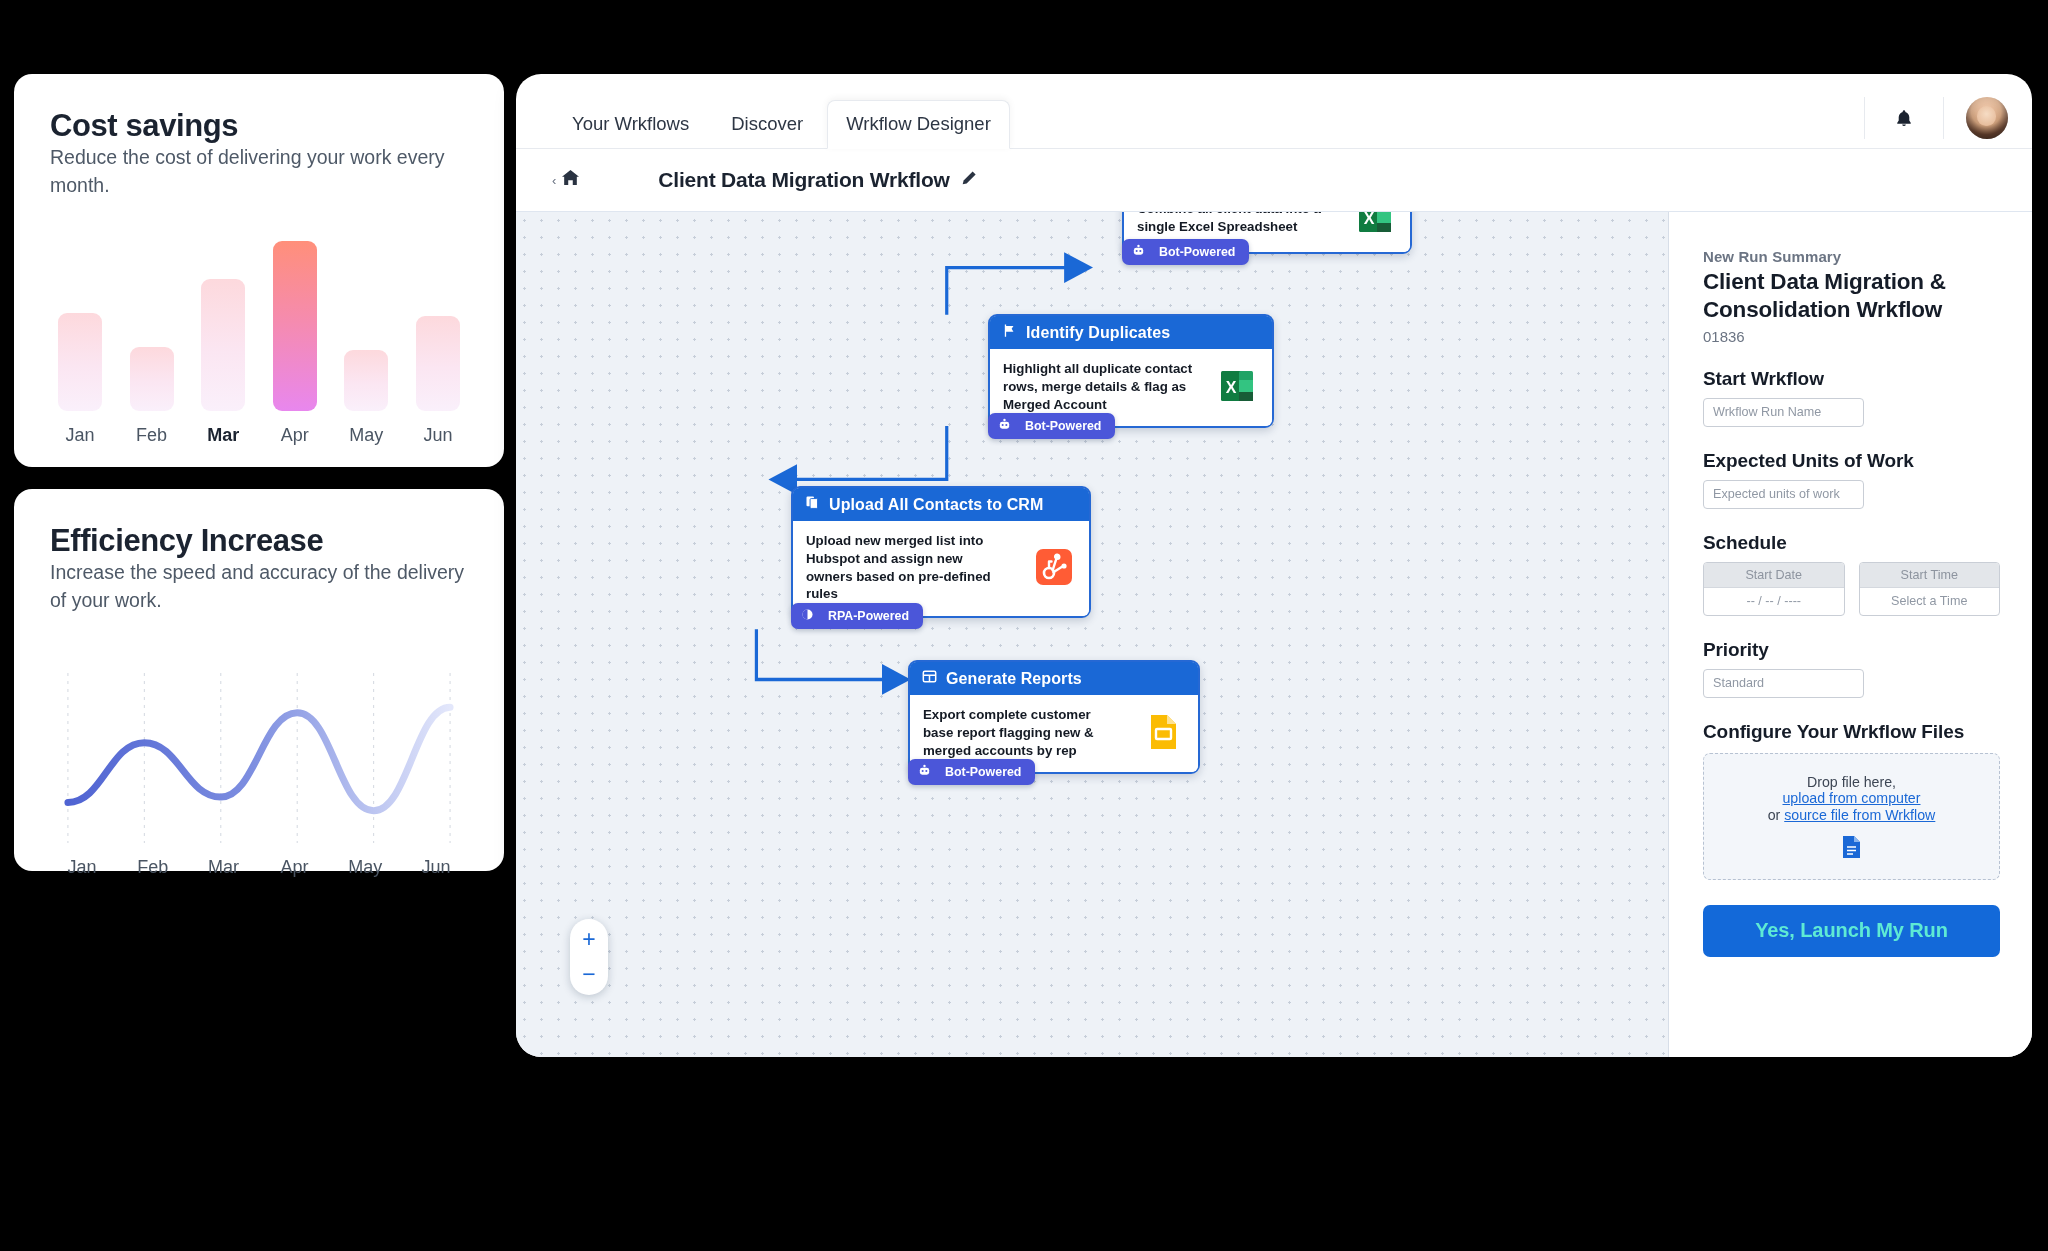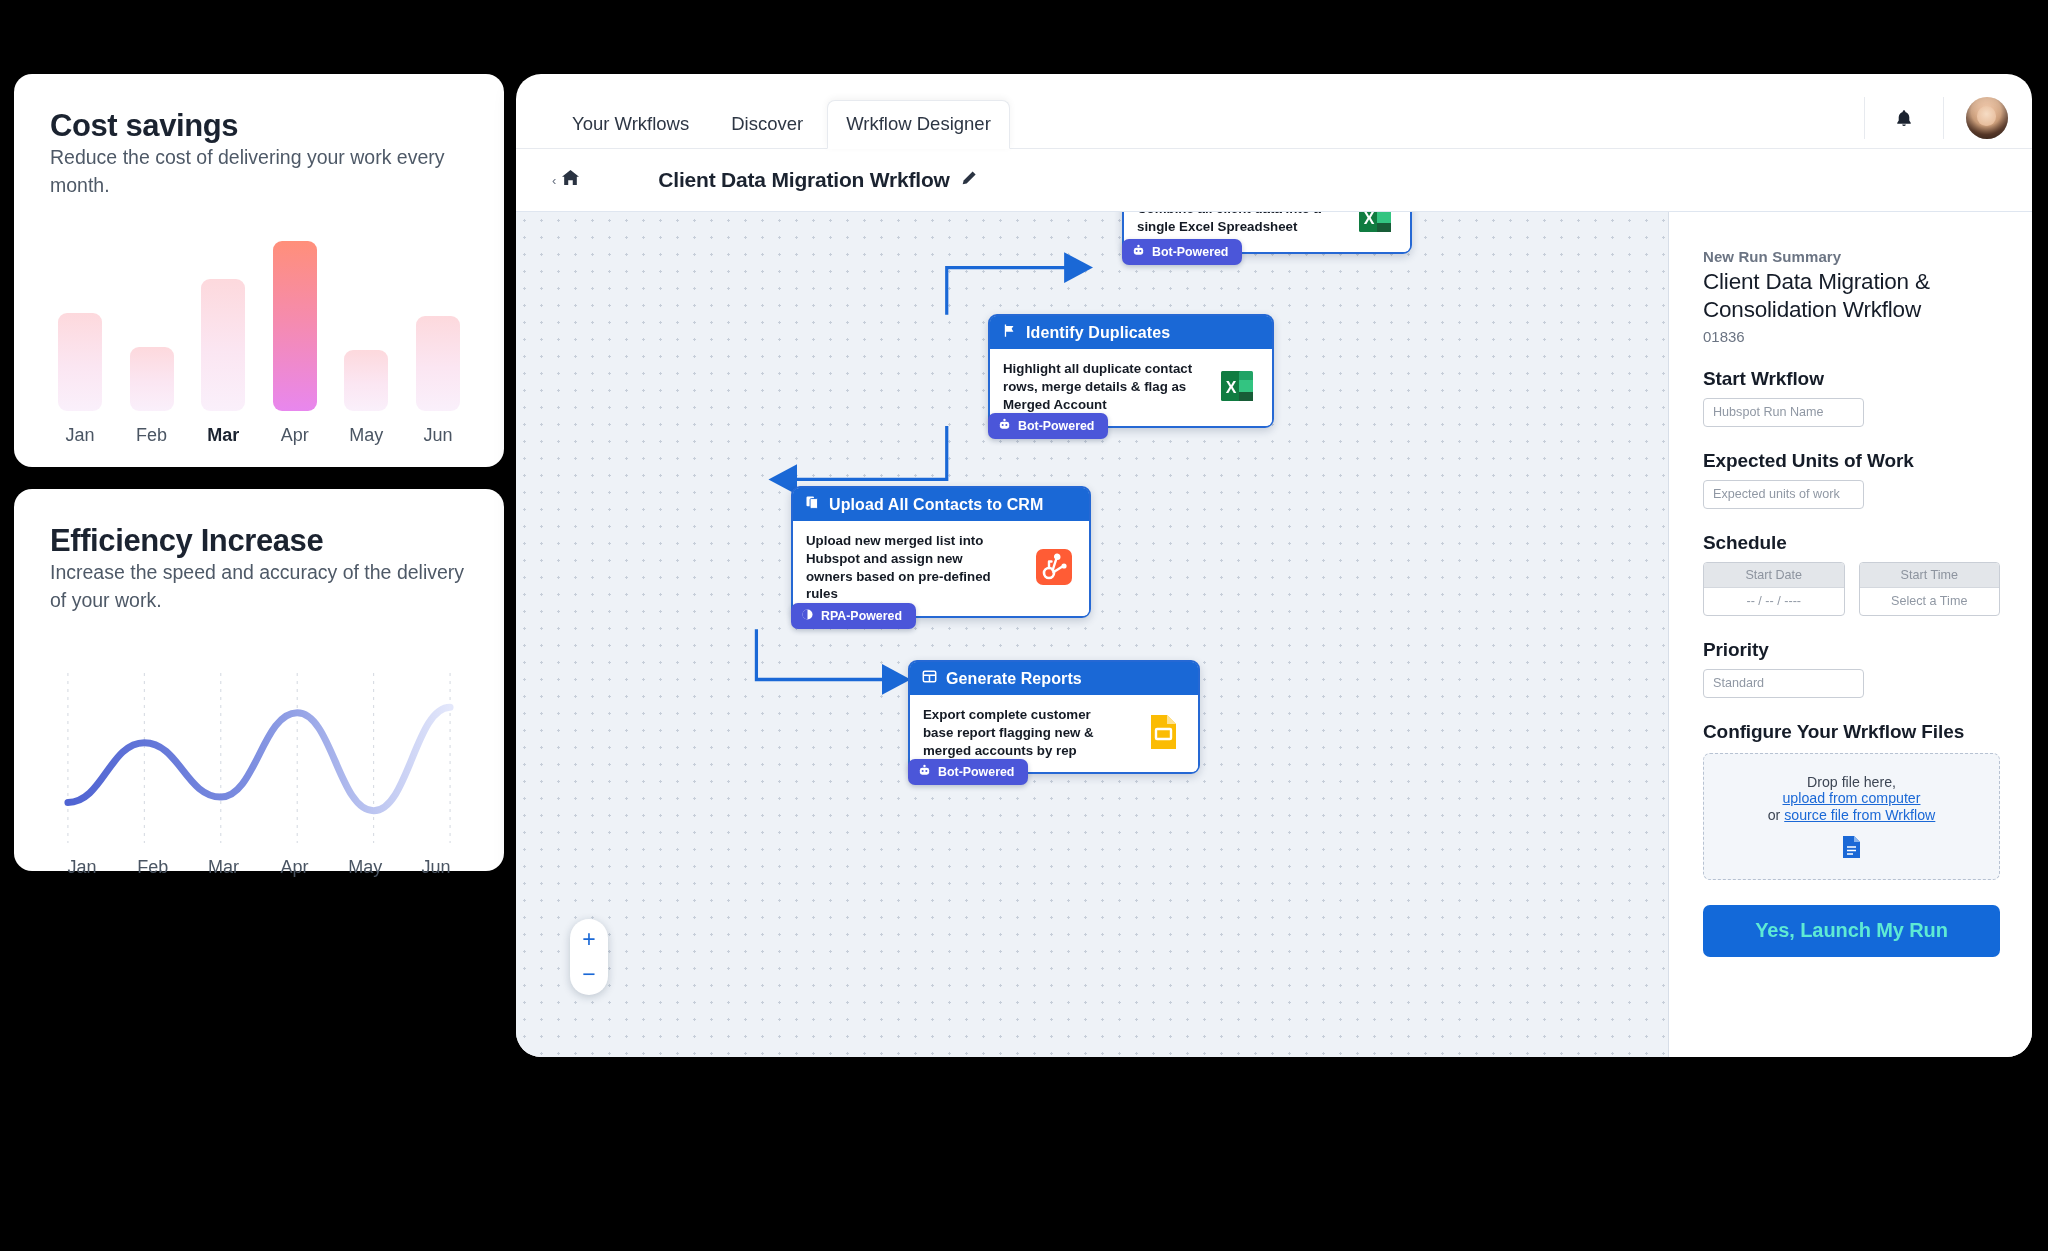--- a/index.html
+++ b/index.html
@@ -148,21 +148,21 @@
   .node-body {
     display:flex; align-items:center; justify-content:space-between;
     padding: 11px 13px 13px 13px; gap: 10px; background:#fff;
     border-radius: 0 0 6px 6px;
   }
   .node-desc { font-size: 13.3px; line-height:1.34; color:#141a24; font-weight:600; max-width: 74%; }
   .node-badge {
     position:absolute; left: -2px; bottom: -13px;
     background:#4b56d9; color:#fff; font-size: 12.4px; font-weight:600;
     border-radius: 7px; padding: 5px 14px 5px 10px;
-    display:flex; align-items:center; gap:7px;
+    display:flex; align-items:center; gap:14px;
     box-shadow: 0 2px 5px rgba(25,45,80,.25);
   }
   .appicon { width: 42px; height: 42px; flex:none; }
 
   
   .zoomctl {
     position:absolute; left: 54px; bottom: 62px;
     width: 38px; background:#fff; border-radius: 19px;
     box-shadow: 0 2px 8px rgba(20,40,70,.22);
     display:flex; flex-direction:column; align-items:center;
@@ -173,21 +173,21 @@
     color:#1a68d6; font-size: 23px; line-height:1; cursor:pointer; font-weight:500;
   }
 
   
   .panel {
     width: 363px; flex:none; background:#fff;
     padding: 36px 32px 20px 34px; overflow:hidden;
   }
   .panel-eyebrow { font-size: 15px; font-weight:700; color:#6b7483; letter-spacing:.1px; }
   .panel-title {
-    font-size: 22.5px; font-weight:400; color:#151c28; line-height:1.26; margin-top: 3px;
+    font-size: 22.5px; font-weight:700; color:#151c28; line-height:1.26; margin-top: 3px;
     letter-spacing:-.2px;
   }
   .panel-id { font-size: 15px; color:#6b7483; margin-top: 3px; }
   .panel-label {
     font-size: 19px; font-weight:700; color:#151c28; margin-top: 23px; margin-bottom: 8px;
     letter-spacing:-.1px;
   }
   .fld {
     width: 100%; height: 29px; border:1px solid #c9ced6; border-radius: 4px;
     background:#fff; font-size: 12.6px; color:#9098a4; padding: 0 9px;
@@ -484,21 +484,21 @@
           <div>−</div>
         </div>
       </div>
 
       <div class="panel">
         <div class="panel-eyebrow">New Run Summary</div>
         <div class="panel-title">Client Data Migration &amp; Consolidation Wrkflow</div>
         <div class="panel-id">01836</div>
 
         <div class="panel-label">Start Wrkflow</div>
-        <div class="fld narrow">Hubspot Run Name</div>
+        <div class="fld narrow">Wrkflow Run Name</div>
 
         <div class="panel-label">Expected Units of Work</div>
         <div class="fld narrow">Expected units of work</div>
 
         <div class="panel-label">Schedule</div>
         <div class="sched-row">
           <div class="dtbox">
             <div class="hd">Start Date</div>
             <div class="vl">-- / -- / ----</div>
           </div>

